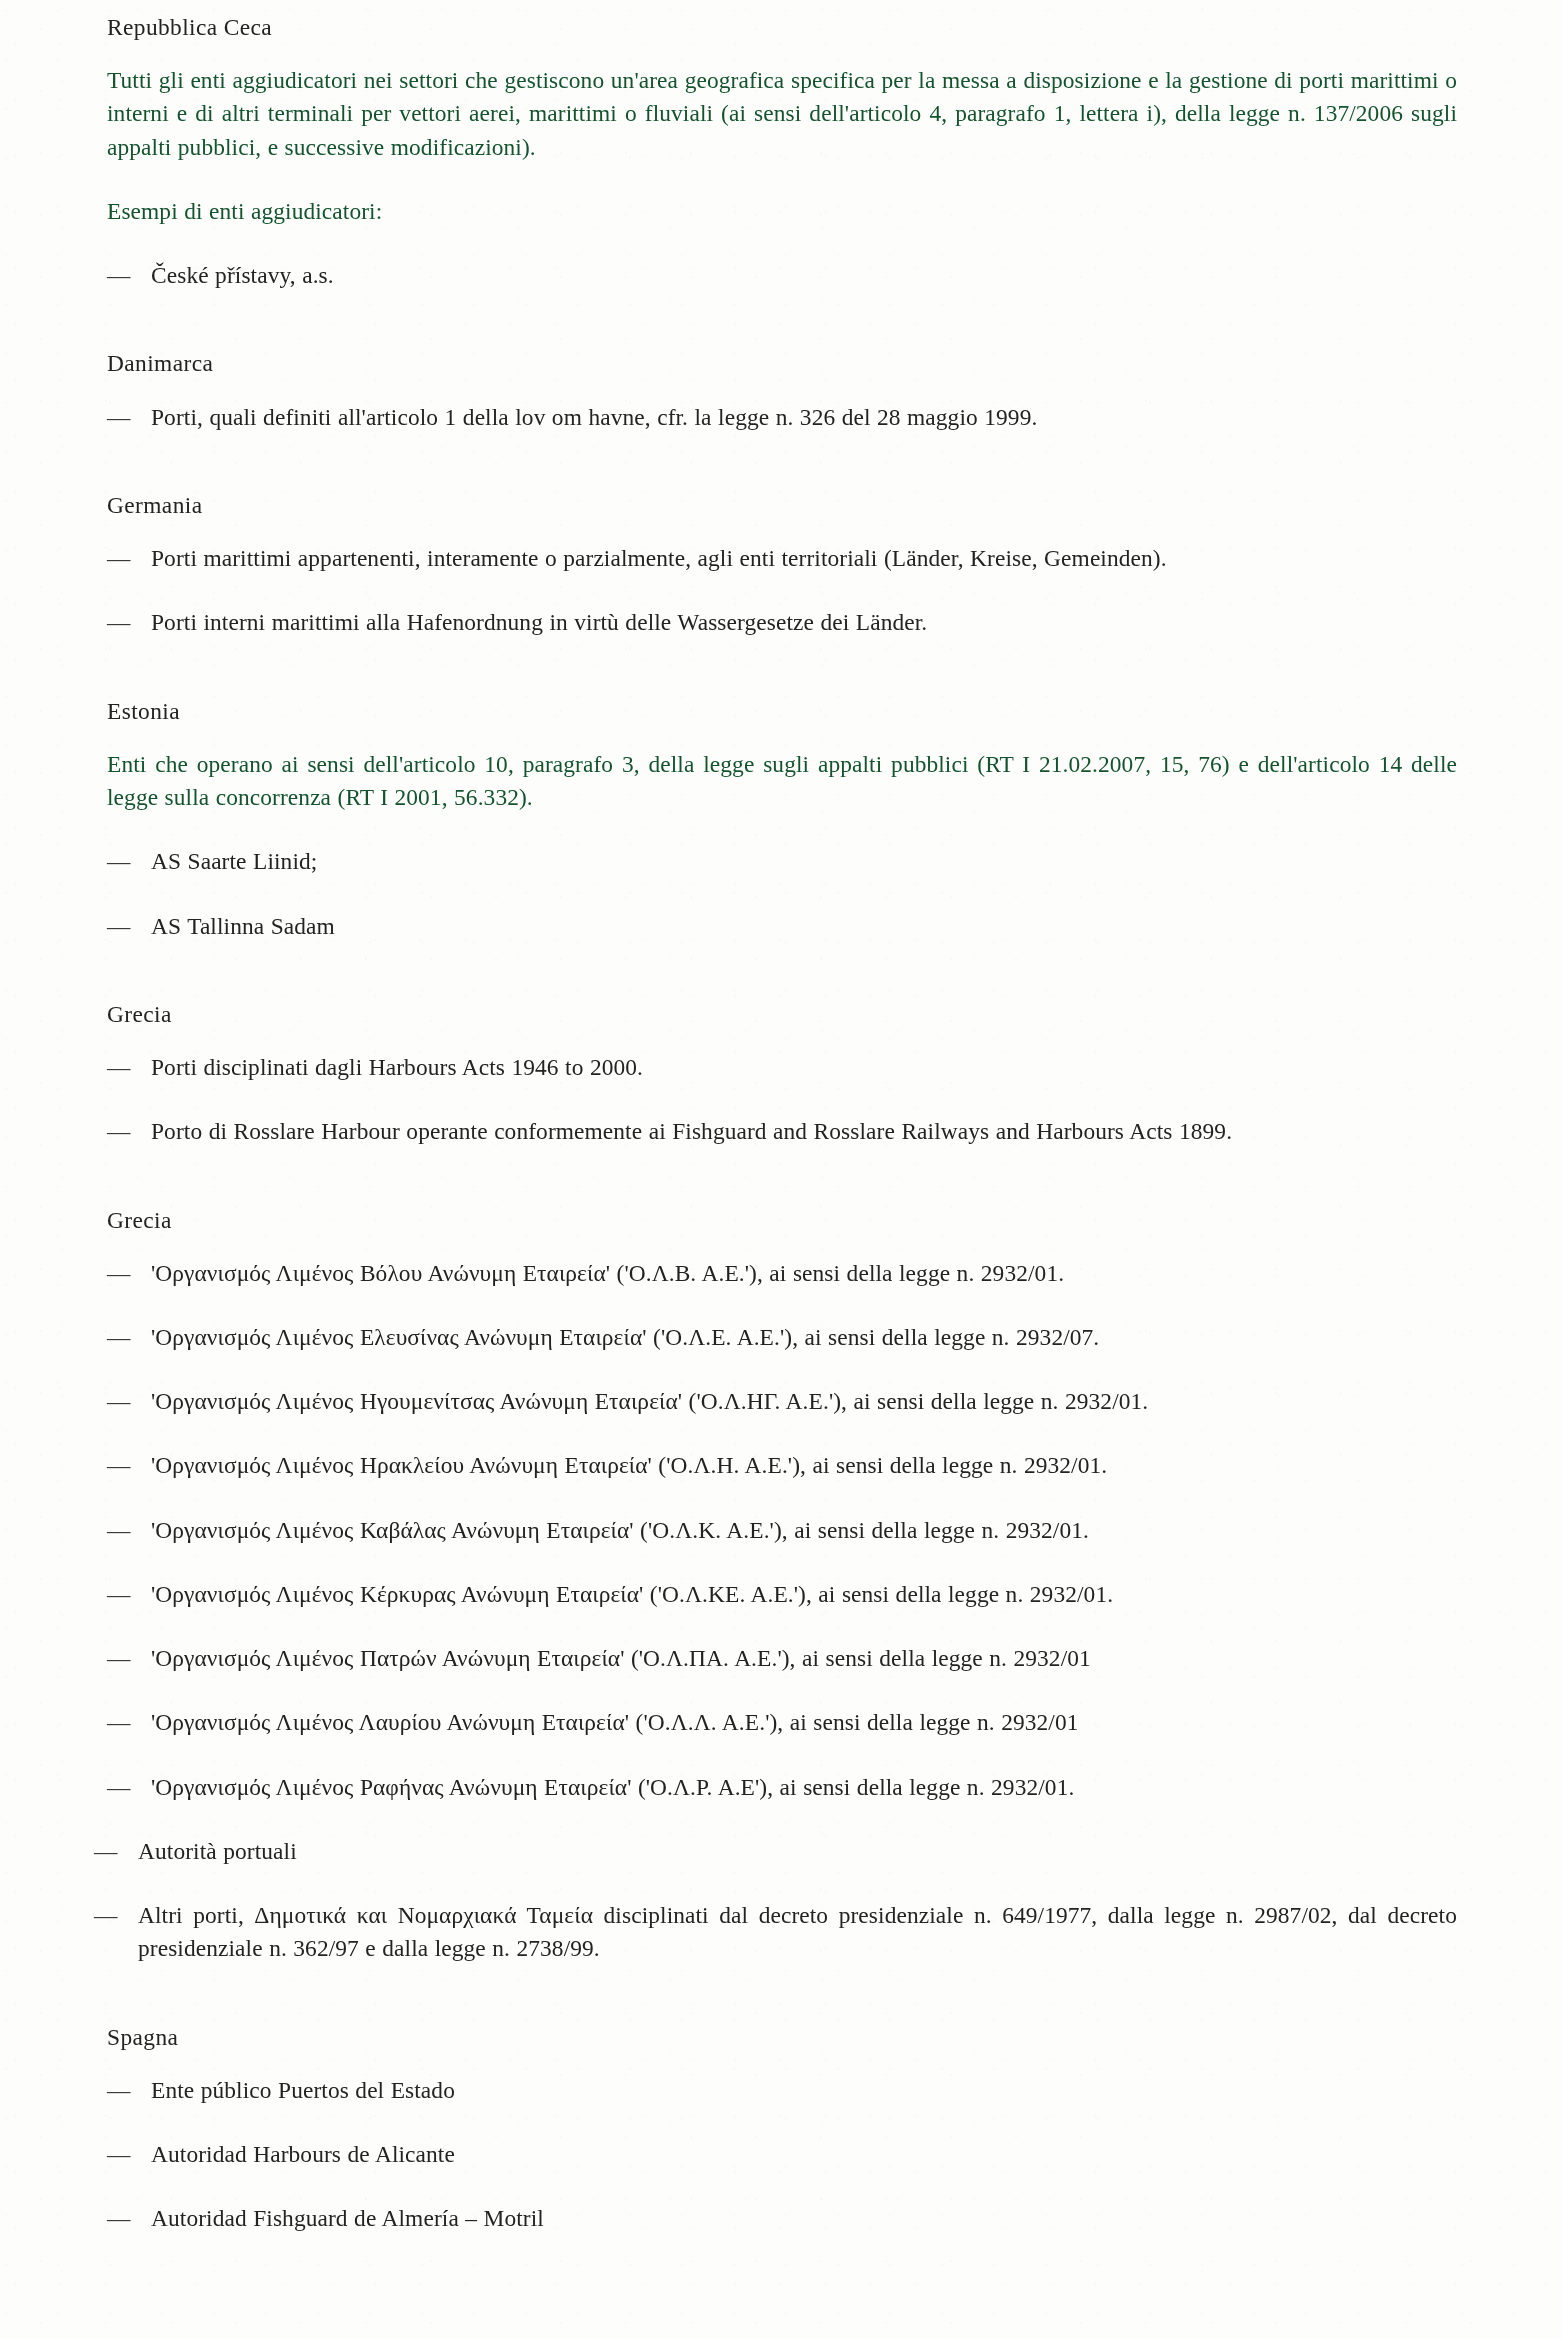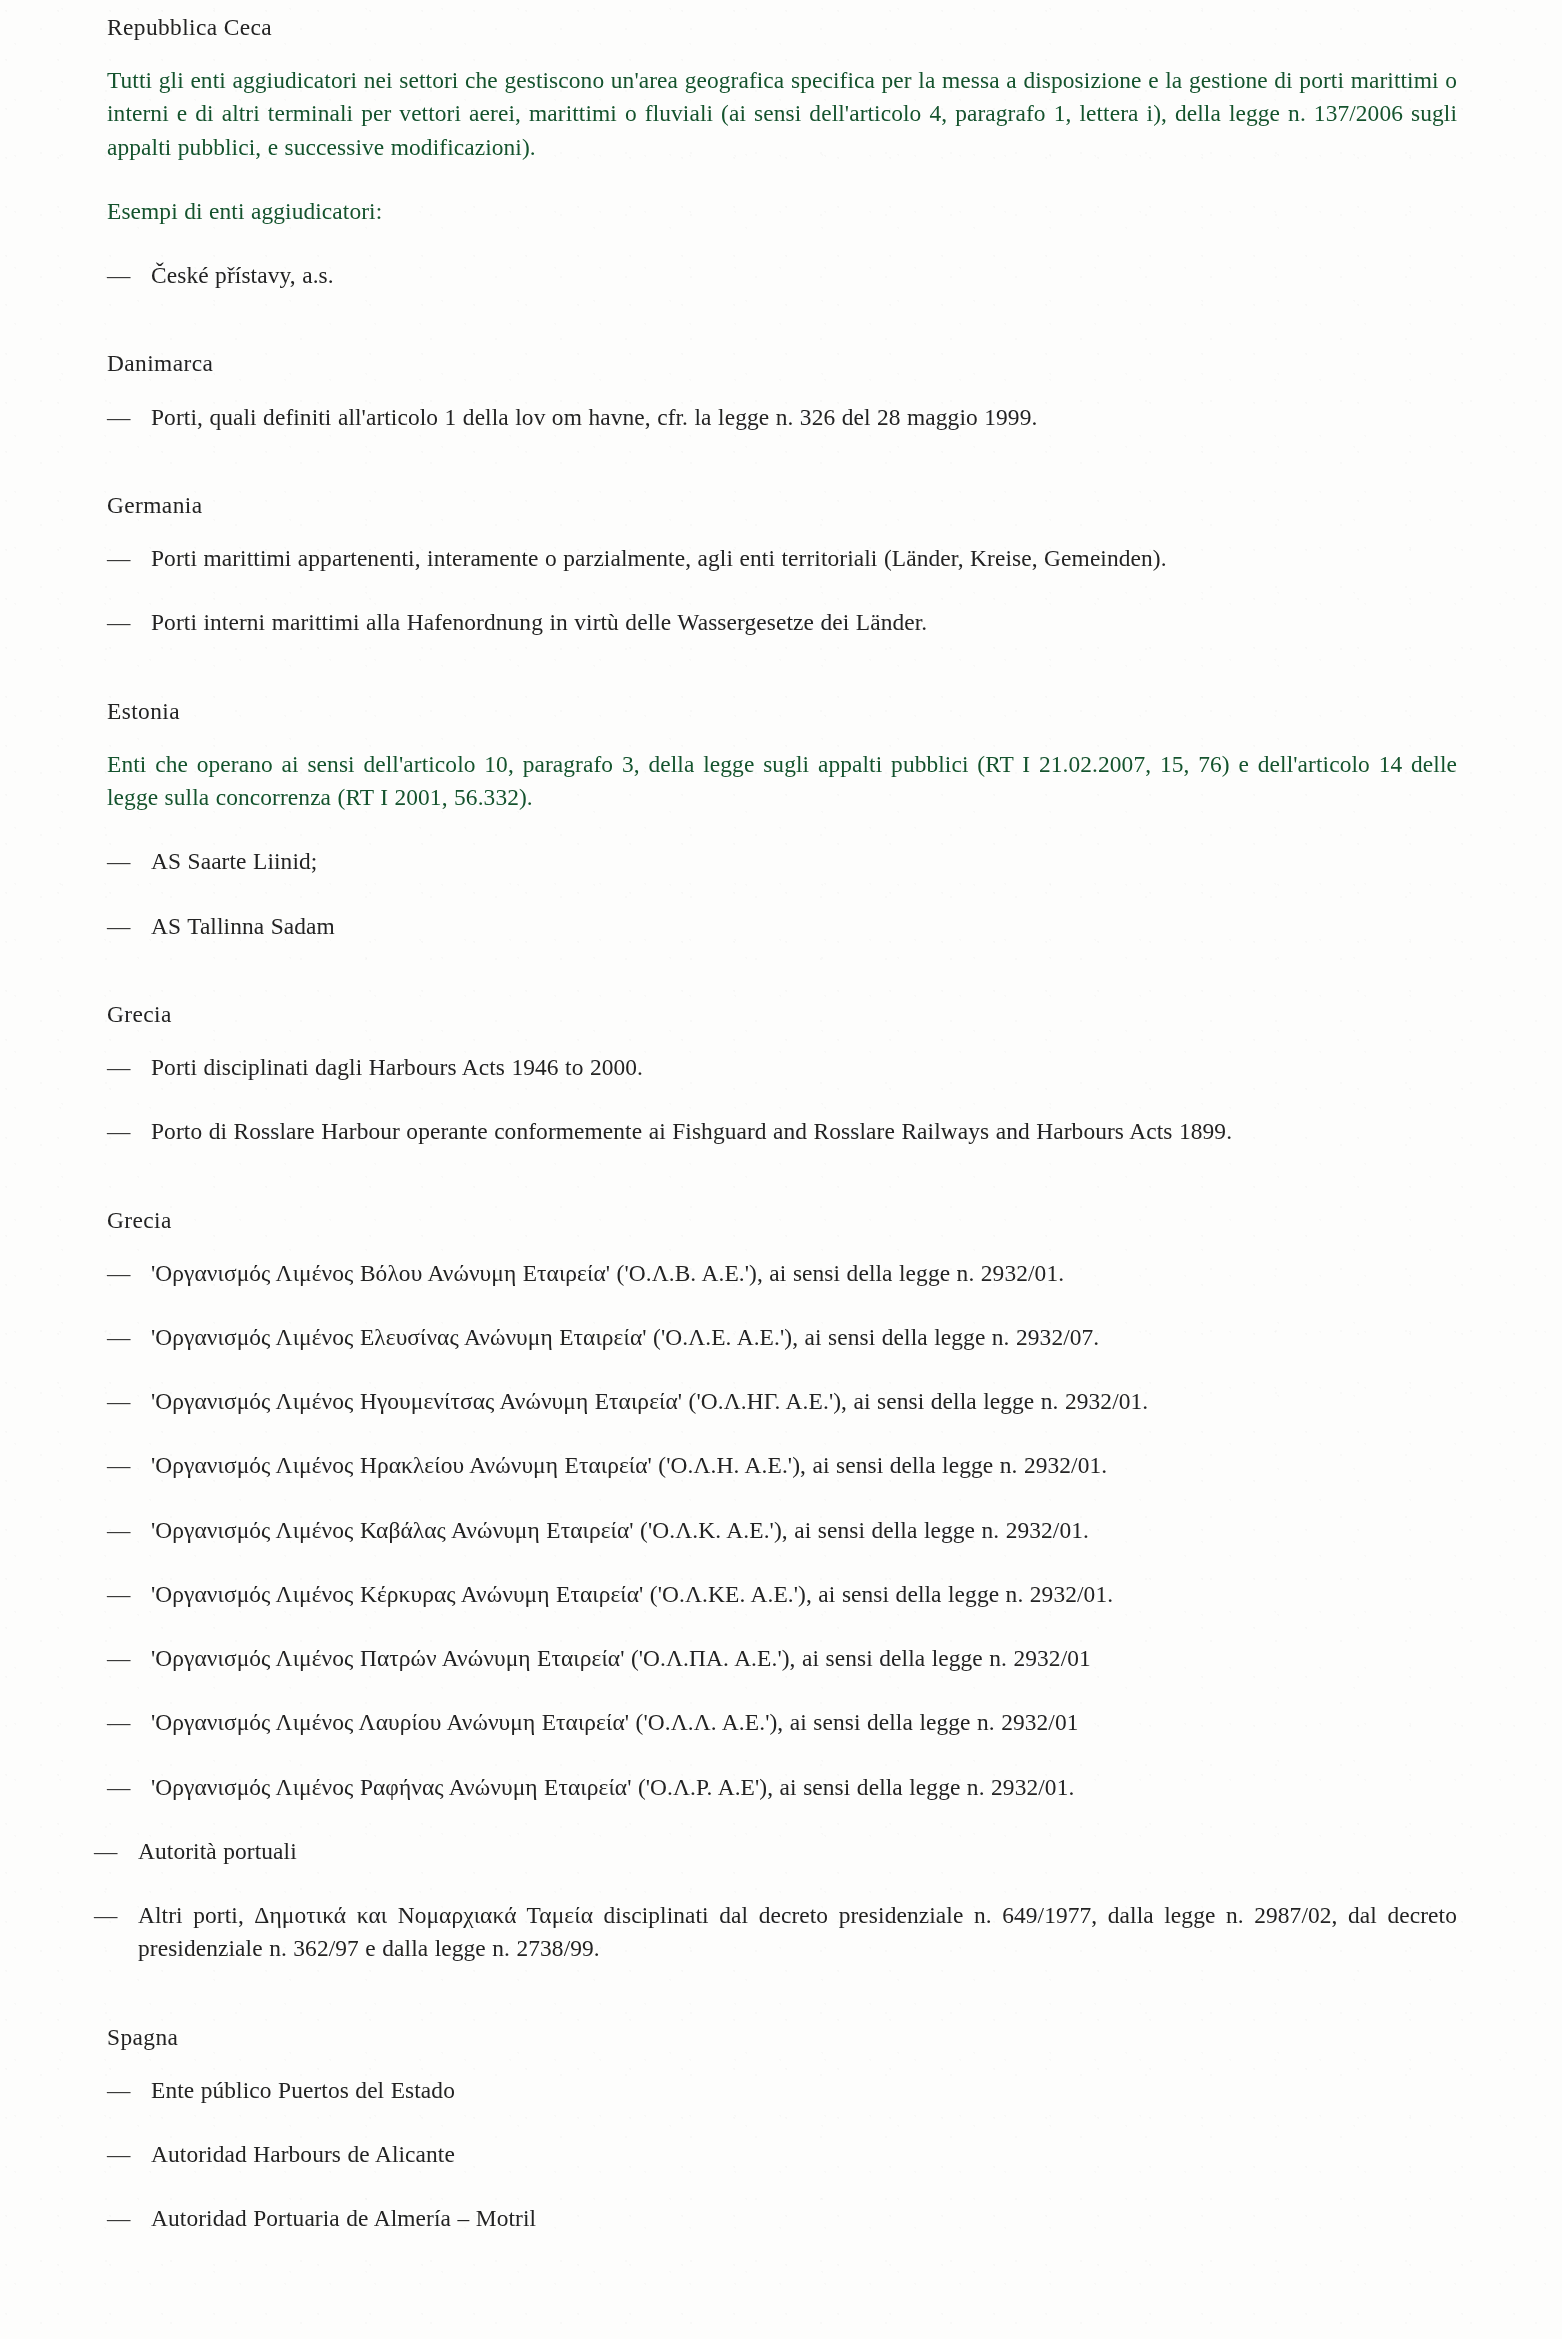--- a/index.html
+++ b/index.html
@@ -210,18 +210,18 @@
         <span class="txt">Ente público Puertos del Estado</span>
       </div>
       <div style="height: 31px;"></div>
       <div class="item">
         <span class="dash">—</span>
         <span class="txt">Autoridad Harbours de Alicante</span>
       </div>
       <div style="height: 31px;"></div>
       <div class="item">
         <span class="dash">—</span>
-        <span class="txt">Autoridad Portuaria de Almería – Motril</span>
+        <span class="txt">Autoridad Fishguard de Almería – Motril</span>
       </div>
     </div>
   <div class="speckle"></div>
 </div>
 
 
 </body></html>

